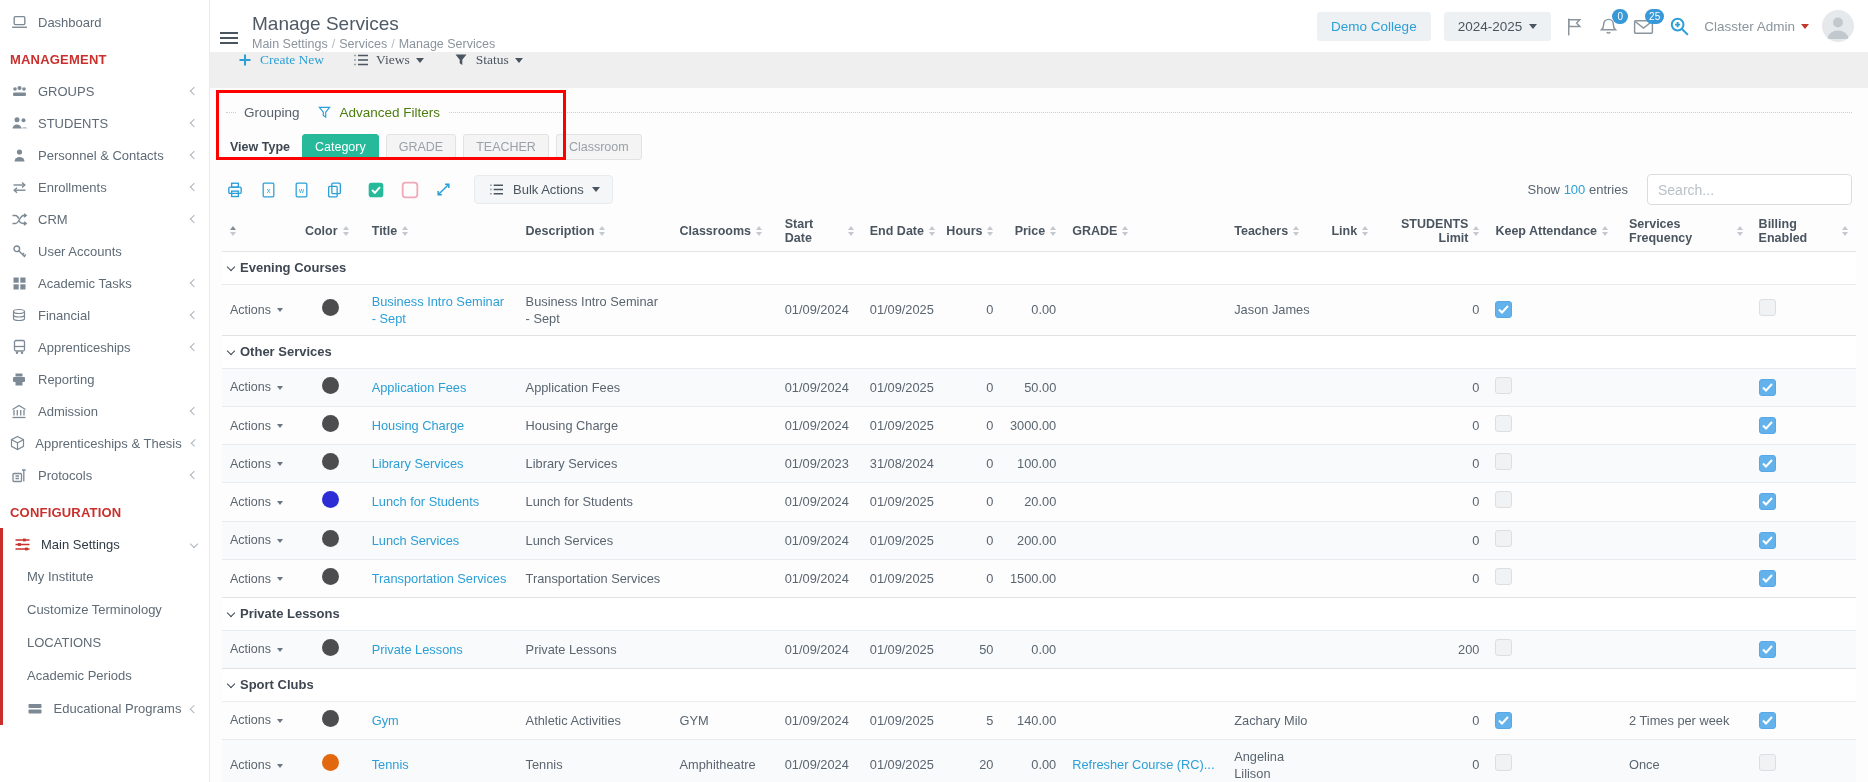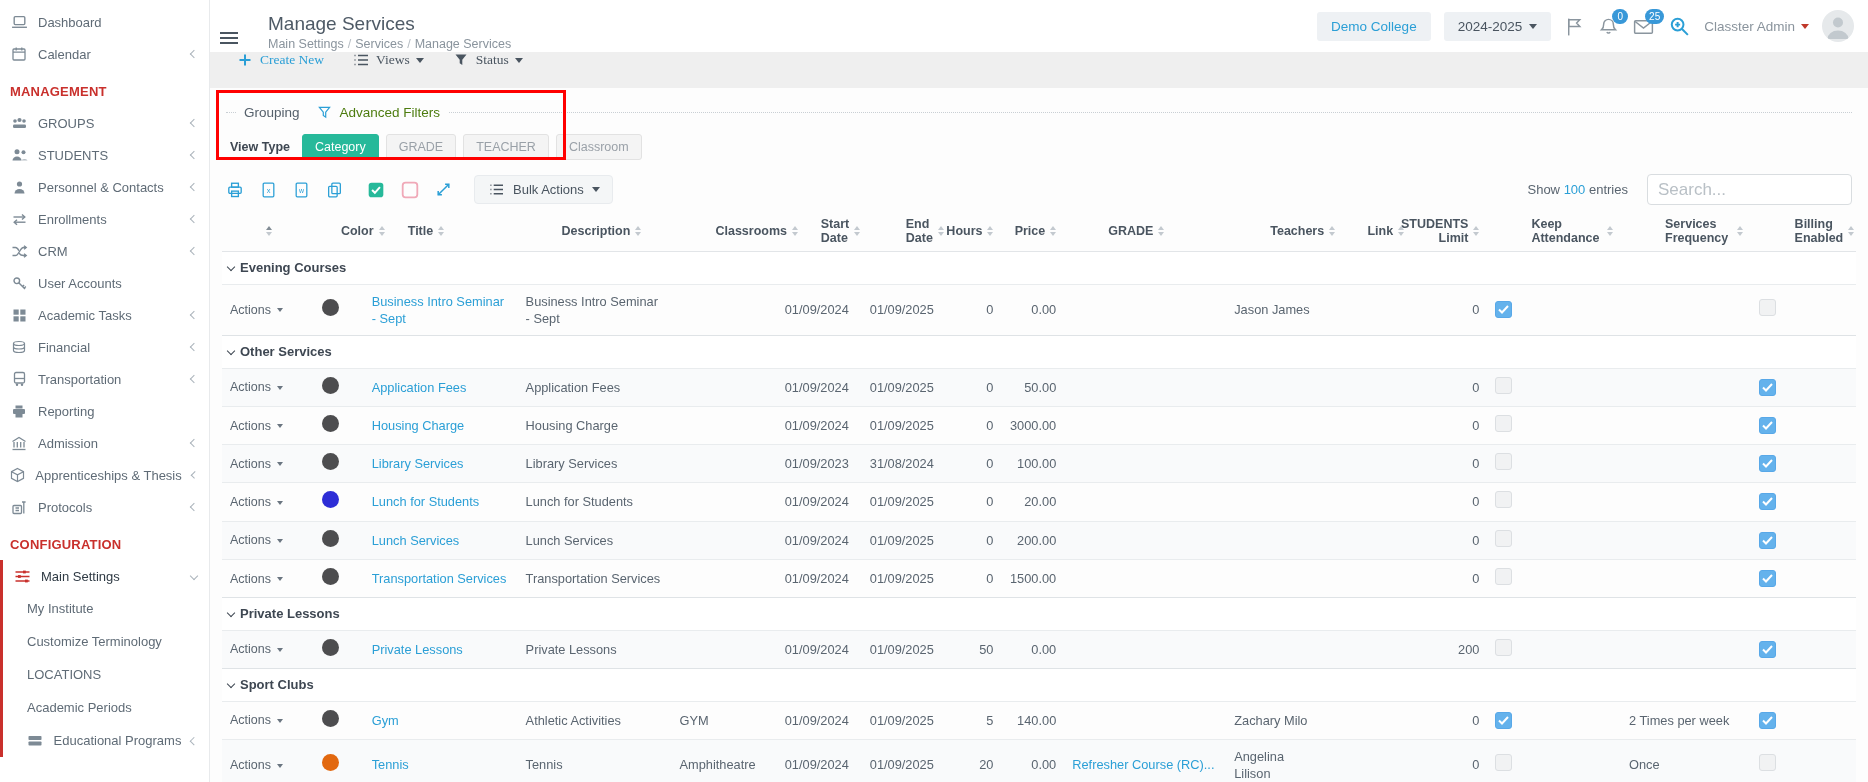--- a/index.html
+++ b/index.html
@@ -20,21 +20,21 @@
   .chev.down { transform:rotate(-45deg); }
   .active-block { border-left:3px solid #c9302c; }
   .active-block .snav-item.main { color:#2f3a44; }
   .active-block .snav-item.main .icn { color:#c9302c; }
   .snav-item.sub { padding-left:24px; height:33px; }
 
   
   .content { flex:1; display:flex; flex-direction:column; background:#fdfdfd; }
 
   .topbar { display:flex; justify-content:space-between; align-items:center; padding:4px 14px 4px 10px; height:52px; background:#fff; }
-  .topbar-left { display:flex; align-items:flex-start; gap:30px;margin-top:12px; }
+  .topbar-left { display:flex; align-items:flex-start; gap:14px;margin-top:12px; }
   .hamburger { width:18px; margin-top:16px; cursor:pointer; }
   .hamburger i { display:block; height:2px; background:#4a5560; margin:3px 0; }
   .page-title { font-size:19px; font-weight:400; color:#4e5a66; line-height:22px; }
   .breadcrumb { font-size:12.5px; color:#8a949d; margin-top:2px; }
   .breadcrumb .sep { margin:0 4px; color:#b6bdc3; }
   .topbar-right { display:flex; align-items:center; gap:13px; }
   .chip { border:none; background:#eef1f4; border-radius:3px; padding:7px 14px; font-size:13.5px;
     font-family:inherit; cursor:pointer; display:inline-flex; align-items:center; gap:7px; color:#4a5560; }
   .chip.blue { color:#2b9fd6; }
   .caret { width:0; height:0; border-left:4px solid transparent; border-right:4px solid transparent; border-top:5px solid #4a5560; display:inline-block; }
@@ -64,29 +64,29 @@
   .vt-btn.active { background:#26b99a; border-color:#26b99a; color:#fff; }
 
   .table-toolbar { display:flex; justify-content:space-between; align-items:center; padding:8px 16px 6px 16px; }
   .tt-left { display:flex; align-items:center; gap:16px; }
   .tt-icon { display:inline-flex; cursor:pointer; color:#2b9fd6; }
   .bulk-btn { display:inline-flex; align-items:center; gap:8px; background:#f4f6f7; border:1px solid #e8ebee;
     border-radius:4px; padding:6px 12px; font-family:inherit; font-size:13px; color:#4a5560; cursor:pointer; margin-left:6px; }
   .tt-right { display:flex; align-items:center; gap:19px; font-size:13px; color:#5a6570; }
   .tt-right b { color:#2b9fd6; font-weight:normal; }
   .search-input { width:205px; height:31px; border:1px solid #d9dde0; border-radius:4px; padding:0 10px;
-    font-family:inherit; font-size:17px; color:#5a6570; background:#fff; }
+    font-family:inherit; font-size:14px; color:#5a6570; background:#fff; }
   .search-input::placeholder { color:#b9c0c6; }
 
   
   .grid-wrap { padding:0 12px; overflow:hidden; flex:1; }
   table.grid { width:100%; border-collapse:collapse; table-layout:fixed; }
   .grid th { font-size:12.5px; font-weight:bold; color:#4a5560; text-align:left; padding:6px 8px;
     vertical-align:middle; border-bottom:1px solid #e2e5e8; cursor:pointer; }
-  .grid th .hwrap { display:flex; align-items:center; gap:5px;margin-left:36px; }
+  .grid th .hwrap { display:flex; align-items:center; gap:5px; }
   .grid th.r .hwrap { justify-content:flex-end; text-align:right; }
   .sortg { display:inline-flex; flex-direction:column; gap:2px; }
   .sortg i { width:0; height:0; border-left:3.5px solid transparent; border-right:3.5px solid transparent; display:block; }
   .sortg .up { border-bottom:4px solid #c3c9cf; }
   .sortg .dn { border-top:4px solid #c3c9cf; }
   .sortg.active .up { border-bottom-color:#828c95; }
   .grid td { font-size:12.8px; color:#5a6570; padding:8px 8px; border-top:1px solid #e9ecee; vertical-align:middle; line-height:1.35; }
   .grid td.r { text-align:right; }
   .grid tr.stripe td { background:#f9fafb; }
   .grid tr.group-row td { background:#fff; font-weight:bold; font-size:13px; color:#3e4752; padding:7px 6px; border-top:1px solid #dfe3e6; }
@@ -108,30 +108,20 @@
   <aside class="sidebar" id="sidebar">
       <div class="snav-item">
         <span class="icn">
           <svg width="17" height="15" viewBox="0 0 16 14" fill="none" stroke="currentColor" stroke-width="1.3">
             <rect x="3" y="1.5" width="10" height="7.5" rx="1"></rect>
             <path d="M1 11.5h14"></path>
           </svg>
         </span>
         <span class="lbl">Dashboard</span>
       </div>
-      <div class="snav-item">
-        <span class="icn">
-          <svg width="16" height="16" viewBox="0 0 16 16" fill="none" stroke="currentColor" stroke-width="1.3">
-            <rect x="2" y="3" width="12" height="11" rx="1"></rect>
-            <path d="M2 6.2h12M5.2 1.5v3M10.8 1.5v3"></path>
-          </svg>
-        </span>
-        <span class="lbl">Calendar</span>
-        <span class="chev left"></span>
-      </div>
       <div class="snav-head">MANAGEMENT</div>
       <div class="snav-item">
         <span class="icn">
           <svg width="17" height="14" viewBox="0 0 17 14" fill="currentColor">
             <circle cx="4" cy="5" r="1.8"></circle>
             <circle cx="8.5" cy="4" r="2.1"></circle>
             <circle cx="13" cy="5" r="1.8"></circle>
             <rect x="2" y="8.5" width="13" height="3.5" rx="1.2"></rect>
           </svg>
         </span>
@@ -220,21 +210,21 @@
       </div>
       <div class="snav-item">
         <span class="icn">
           <svg width="15" height="16" viewBox="0 0 15 16" fill="none" stroke="currentColor" stroke-width="1.3">
             <rect x="2.5" y="1.5" width="10" height="10.5" rx="1.5"></rect>
             <path d="M2.5 7.5h10"></path>
             <circle cx="5" cy="13.8" r="1.2" fill="currentColor" stroke="none"></circle>
             <circle cx="10" cy="13.8" r="1.2" fill="currentColor" stroke="none"></circle>
           </svg>
         </span>
-        <span class="lbl">Transportation</span>
+        <span class="lbl">Apprenticeships</span>
         <span class="chev left"></span>
       </div>
       <div class="snav-item">
         <span class="icn">
           <svg width="16" height="15" viewBox="0 0 16 15" fill="currentColor">
             <rect x="4.5" y="1.5" width="7" height="3"></rect>
             <rect x="2" y="5" width="12" height="5" rx="1"></rect>
             <rect x="4.5" y="9" width="7" height="4.5" fill="currentColor"></rect>
           </svg>
         </span>

